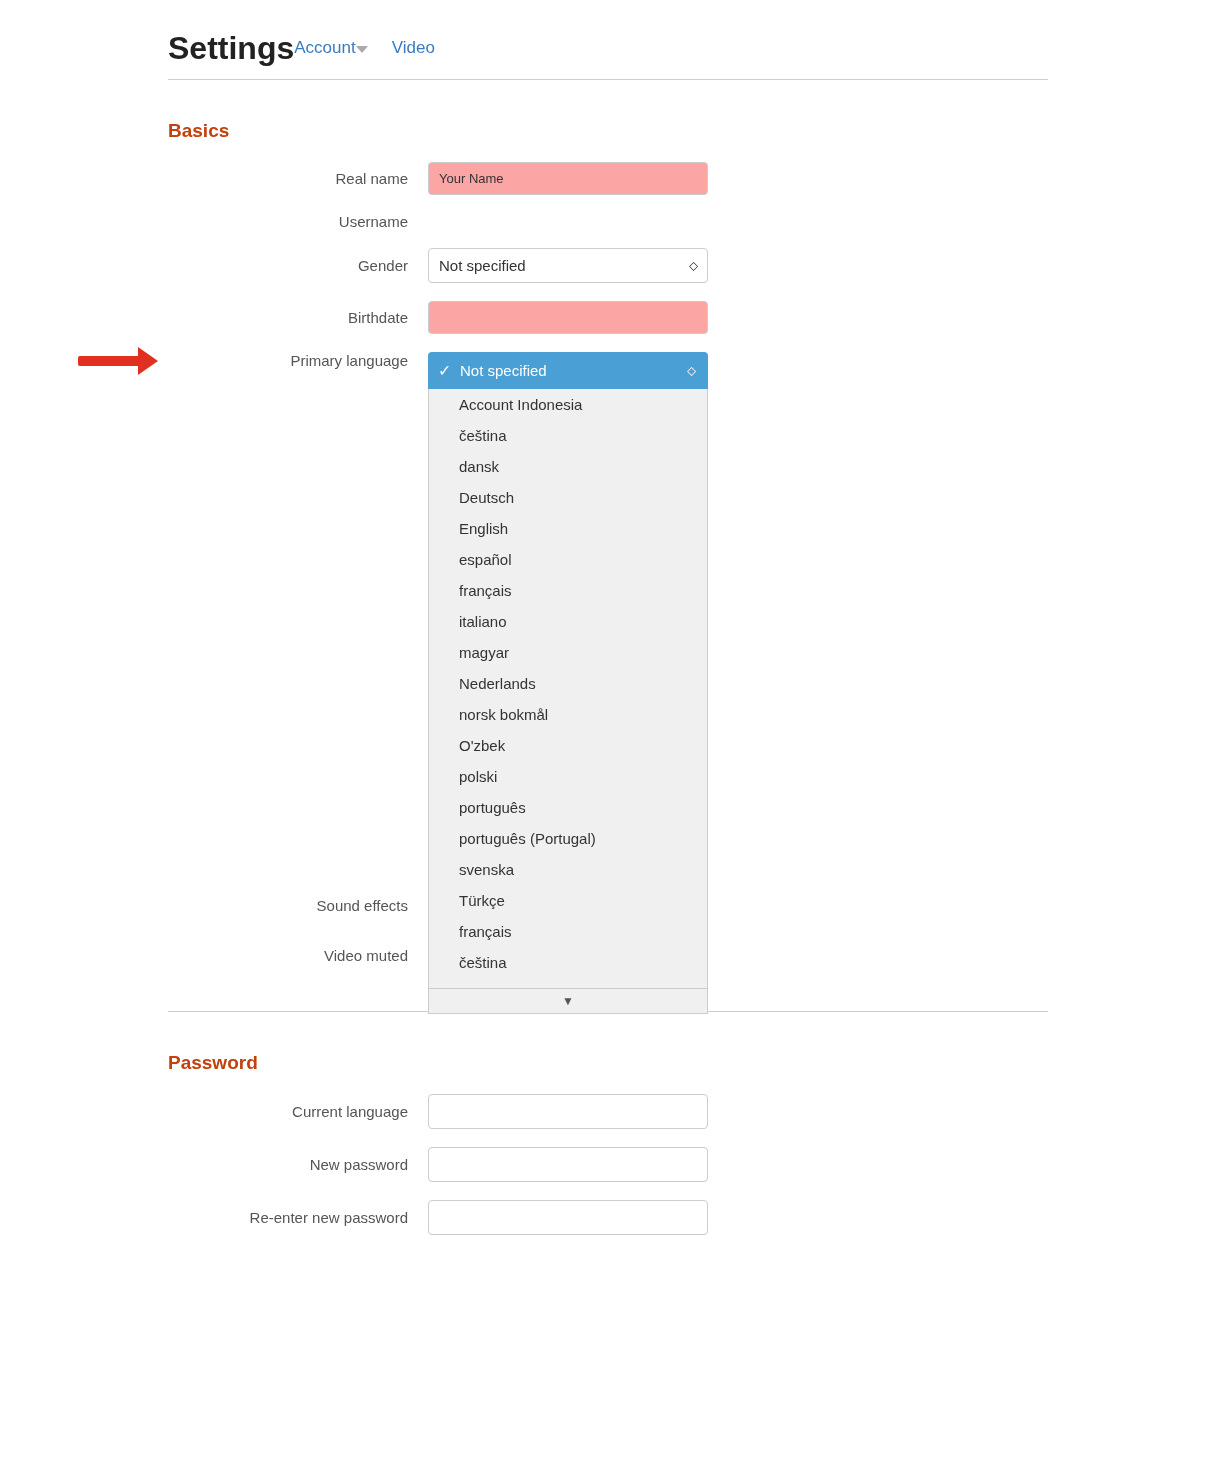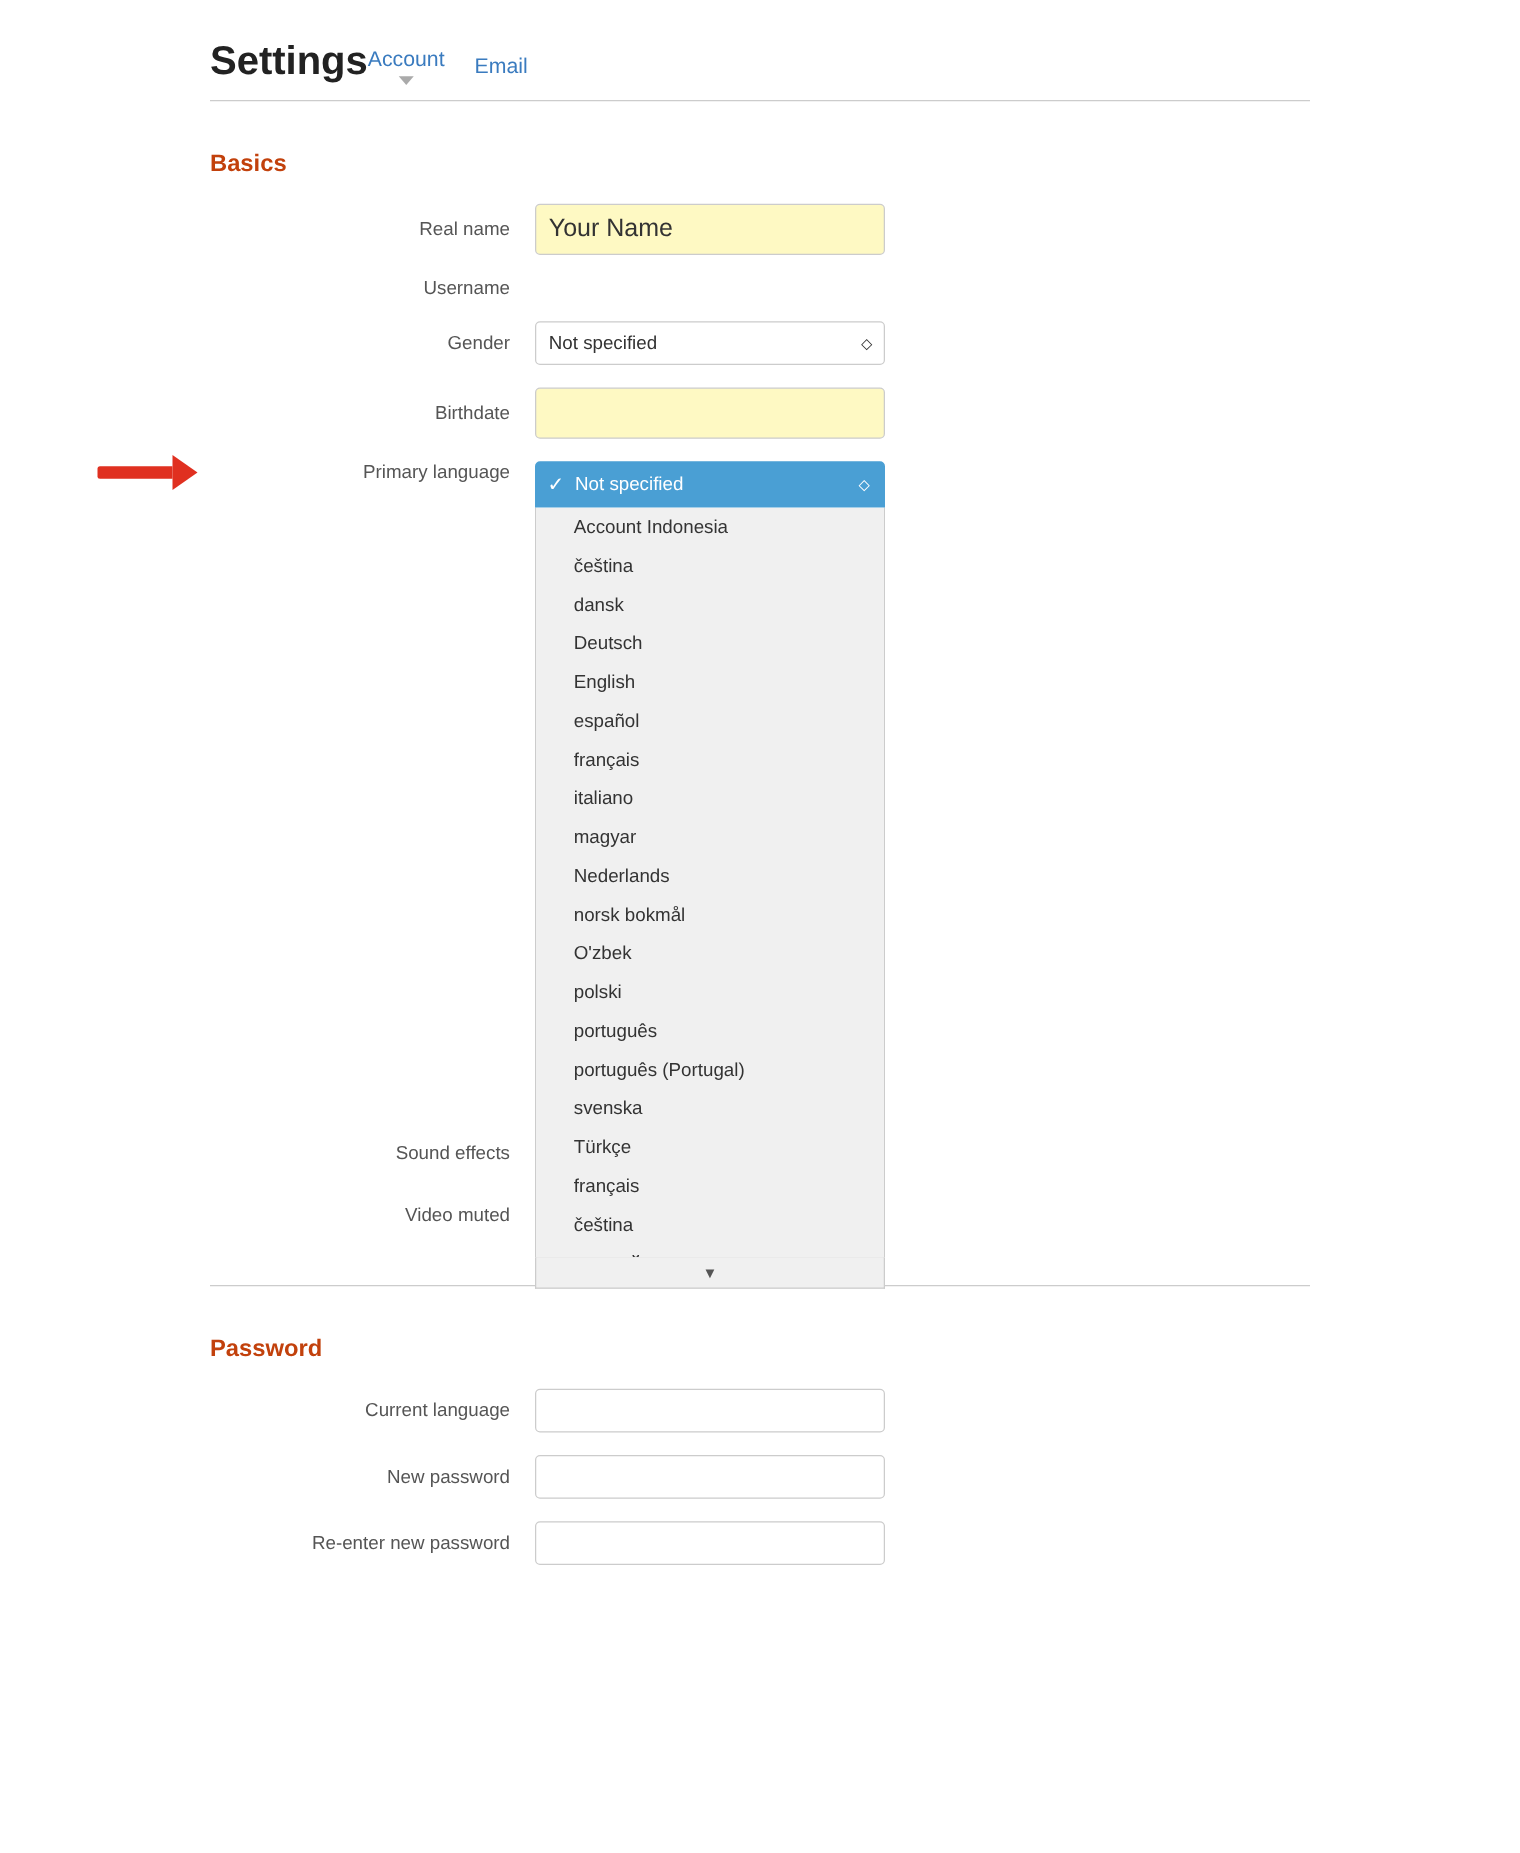--- a/index.html
+++ b/index.html
@@ -33,21 +33,21 @@
       align-items: center;
       padding-top: 8px;
     }
     .header-nav a {
       color: #3a7bbf;
       text-decoration: none;
       font-size: 17px;
     }
     .header-nav .nav-account {
       display: flex;
-      flex-direction: column;
+      flex-direction: row;
       align-items: center;
     }
     .nav-indicator {
       width: 0;
       height: 0;
       border-left: 6px solid transparent;
       border-right: 6px solid transparent;
       border-top: 7px solid #aaa;
       margin-top: 3px;
     }
@@ -72,24 +72,24 @@
       text-align: right;
       padding-right: 20px;
       color: #555;
       font-size: 15px;
       flex-shrink: 0;
     }
     .form-input {
       border: 1px solid #ccc;
       border-radius: 4px;
       padding: 8px 10px;
-      font-size: 20px;
-      width: 280px;
-      color: #333;
-      background: #fef9c3;
+      font-size: 13px;
+      width: 280px;
+      color: #333;
+      background: #fca5a5;
       outline: none;
     }
     .form-select {
       border: 1px solid #ccc;
       border-radius: 4px;
       padding: 8px 30px 8px 10px;
       font-size: 15px;
       width: 280px;
       color: #333;
       background: #fff;
@@ -223,21 +223,21 @@
 
 <div class="page-container">
 
   <div class="header">
     <h1 class="page-title">Settings</h1>
     <div class="header-nav">
       <div class="nav-account">
         <a href="#">Account</a>
         <div class="nav-indicator"></div>
       </div>
-      <a href="#">Email</a>
+      <a href="#">Video</a>
     </div>
   </div>
 
   <div class="form-section">
     <h2 class="section-title">Basics</h2>
 
     <div class="form-row">
       <div class="form-label">Real name</div>
       <input class="form-input" type="text" value="Your Name" style="">
     </div>

